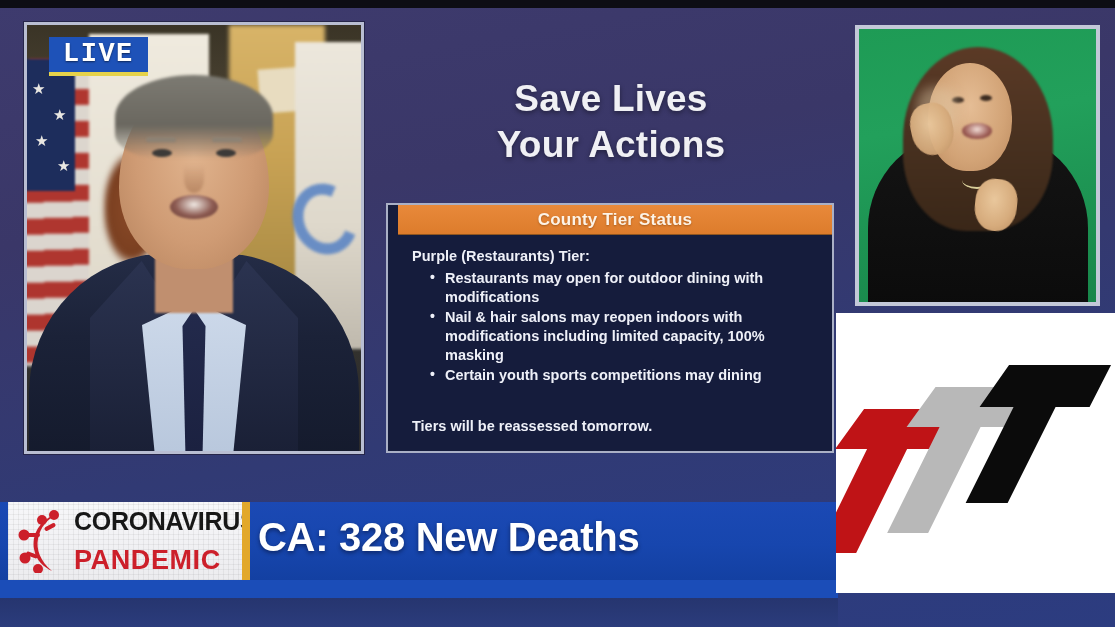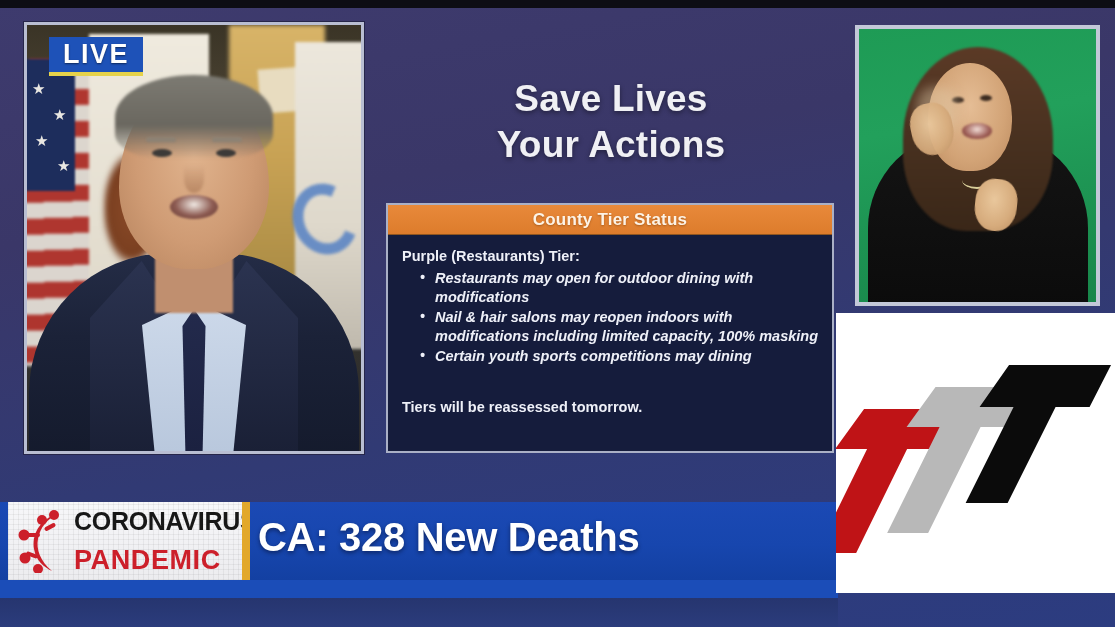--- a/index.html
+++ b/index.html
@@ -230,20 +230,21 @@
     z-index: 12;
     padding: 2px 14px 3px 14px;
     background: #1e52b8;
     color: #ffffff;
     font-size: 27px;
     font-weight: 700;
     letter-spacing: 1.5px;
     line-height: 1.12;
     border-bottom: 4px solid #e6d24a;
     text-shadow: 0 1px 2px rgba(0,0,0,.5);
+    font-family: Liberation Mono, monospace;
   }
 
   
   .slide-title {
     position: absolute;
     left: 388px; top: 76px;
     width: 446px;
     text-align: center;
     color: #f0f0f4;
     font-size: 37px;
@@ -252,20 +253,21 @@
     letter-spacing: .2px;
     text-shadow: 0 2px 5px rgba(0,0,0,.42);
   }
 
   .tier-box {
     position: absolute;
     left: 386px; top: 203px;
     width: 448px; height: 250px;
     background: #151c3c;
     border: 2px solid #aab0c6;
+    padding-left: 10px;
   }
   .tier-header {
     height: 30px;
     background: linear-gradient(180deg, #e8893a 0%, #dd7c2c 100%);
     color: #fdf3e6;
     font-size: 17px;
     font-weight: 700;
     text-align: center;
     line-height: 30px;
     letter-spacing: .2px;
@@ -273,21 +275,21 @@
     border-bottom: 1px solid #8e5520;
   }
   .tier-body {
     padding: 12px 14px 0 14px;
     color: #eef0f8;
     font-size: 14.5px;
     line-height: 1.31;
     font-weight: 700;
   }
   .tier-lead { margin-bottom: 3px; }
-  .tier-list { list-style: none; margin: 0 0 0 18px; padding: 0; font-style: italic; }
+  .tier-list { list-style: none; margin: 0 0 0 18px; padding: 0; }
   .tier-list li {
     position: relative;
     padding-left: 15px;
     margin-bottom: 1px;
   }
   .tier-list li::before {
     content: "\2022";
     position: absolute;
     left: 0; top: -1px;
     color: #eef0f8;

